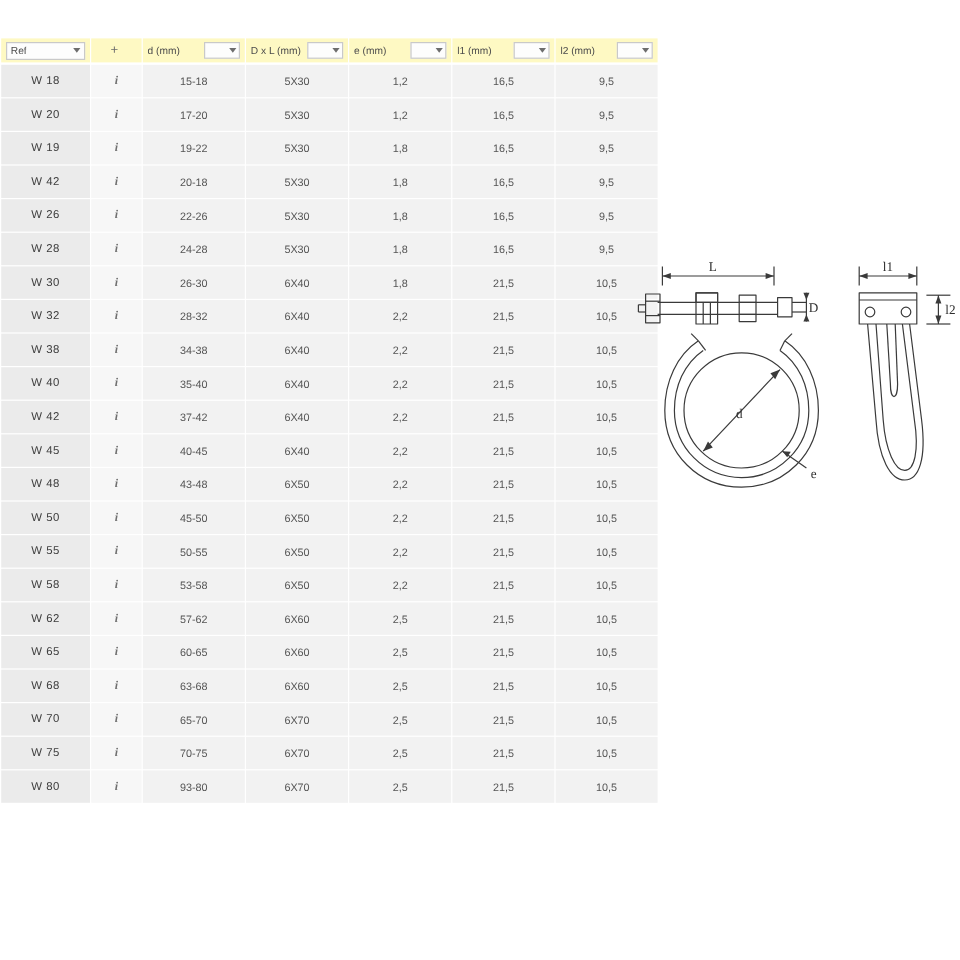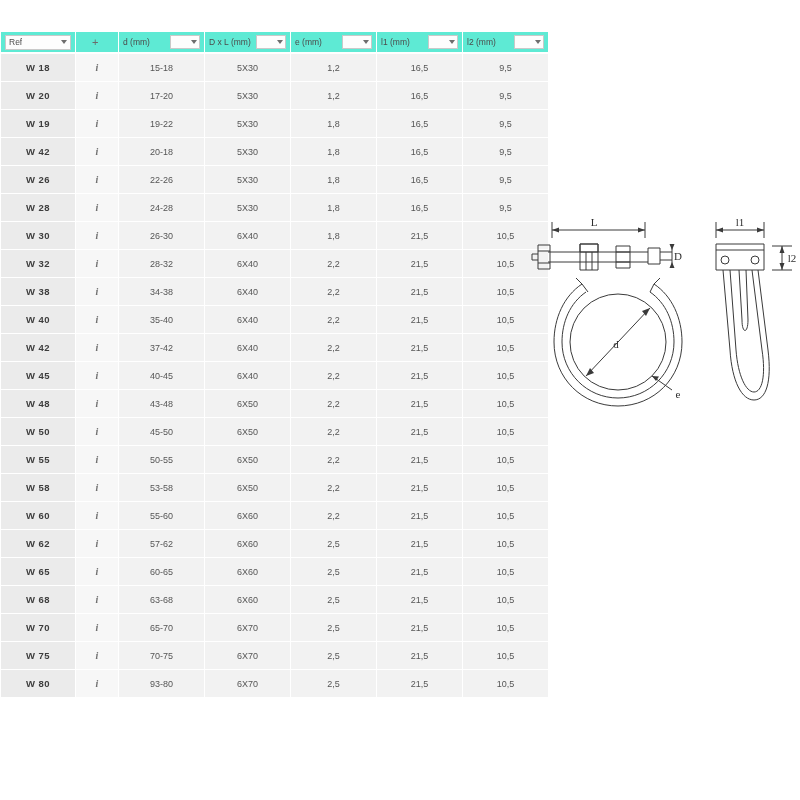--- a/index.html
+++ b/index.html
@@ -55,21 +55,21 @@
   .hdr-cell {
     display: flex;
     align-items: center;
     justify-content: space-between;
     height: 20px;
     padding: 0 4px;
     box-sizing: border-box;
     font-size: 8.5px;
     color: #4b4b4b;
     font-weight: normal;
-    background: #5eead4;
+    background: #fef9c3;
   }
   .hdr-cell.plain {
     justify-content: flex-start;
   }
   .hdr-label {
     white-space: nowrap;
     overflow: hidden;
   }
   .hdr-select {
     border: 1px solid #c9c9c9;
@@ -115,21 +115,21 @@
     height: 27px;
     font-size: 9px;
     color: #555555;
     text-align: center;
     vertical-align: middle;
     background: #f2f2f2;
     padding: 0;
   }
   tbody td.ref {
     background: #ebebeb;
-    font-weight: bold;
+    font-weight: normal;
     font-size: 9.5px;
     color: #3d3d3d;
     letter-spacing: 0.4px;
   }
   tbody td.info {
     background: #f7f7f7;
   }
 
   .info-icon {
     display: inline-block;
@@ -365,29 +365,20 @@
           <tr>
             <td class="ref">W 58</td>
             <td class="info"><span class="info-icon">i</span></td>
             <td class="">53-58</td>
             <td class="">6X50</td>
             <td class="">2,2</td>
             <td class="">21,5</td>
             <td class="">10,5</td>
           </tr>
           <tr>
-            <td class="ref">W 60</td>
-            <td class="info"><span class="info-icon">i</span></td>
-            <td class="">55-60</td>
-            <td class="">6X60</td>
-            <td class="">2,2</td>
-            <td class="">21,5</td>
-            <td class="">10,5</td>
-          </tr>
-          <tr>
             <td class="ref">W 62</td>
             <td class="info"><span class="info-icon">i</span></td>
             <td class="">57-62</td>
             <td class="">6X60</td>
             <td class="">2,5</td>
             <td class="">21,5</td>
             <td class="">10,5</td>
           </tr>
           <tr>
             <td class="ref">W 65</td>

